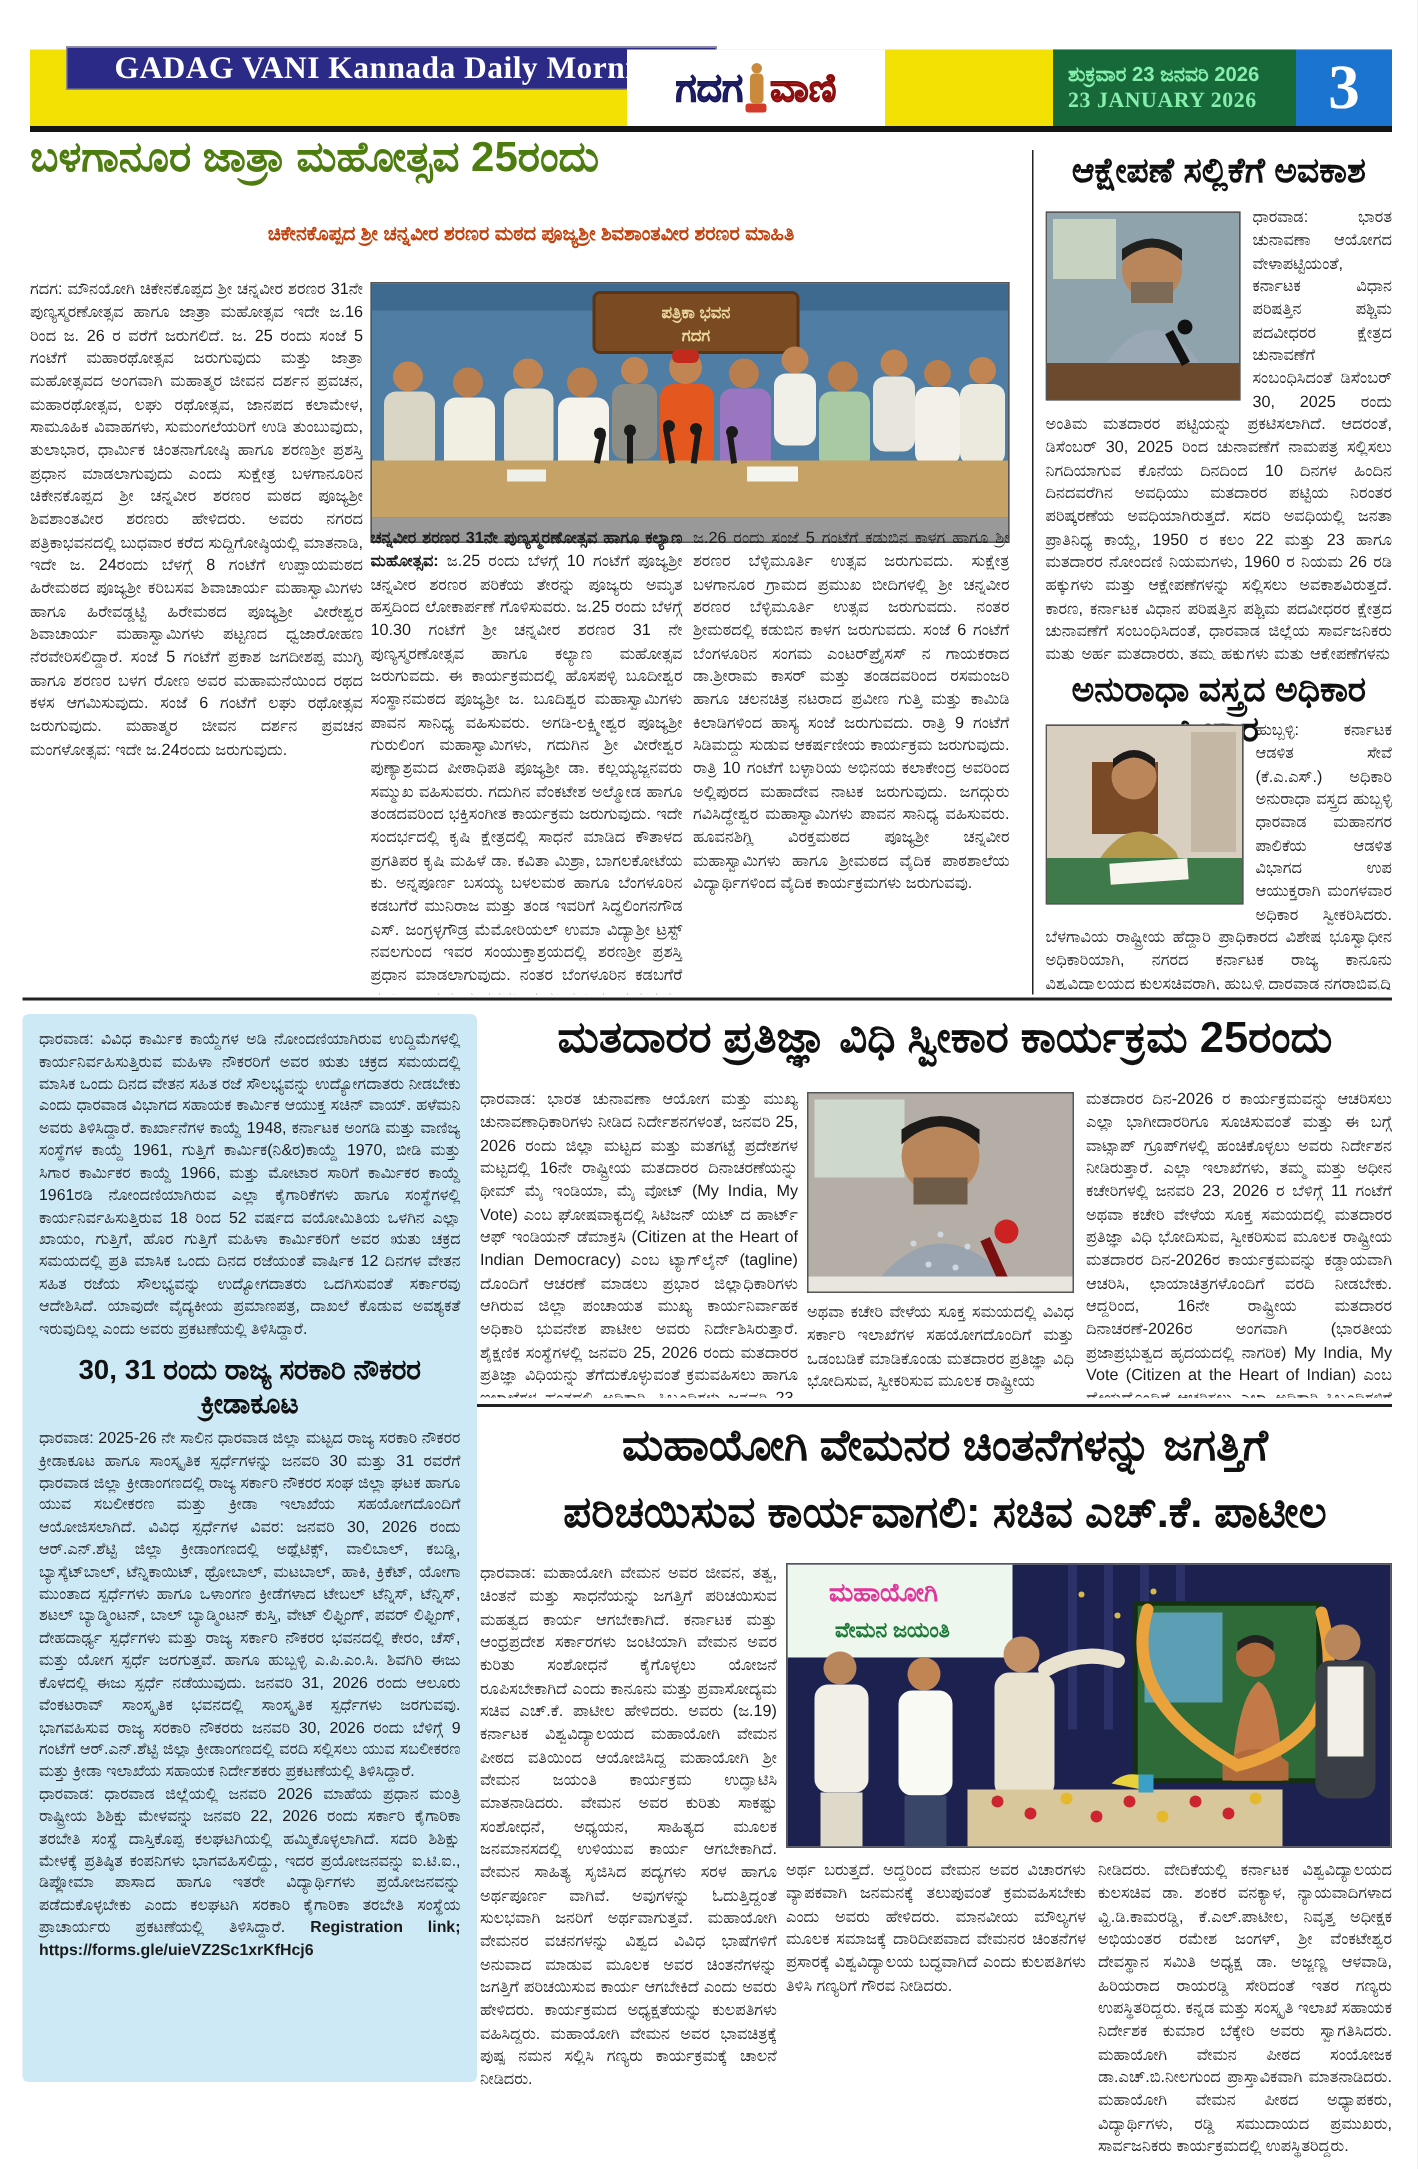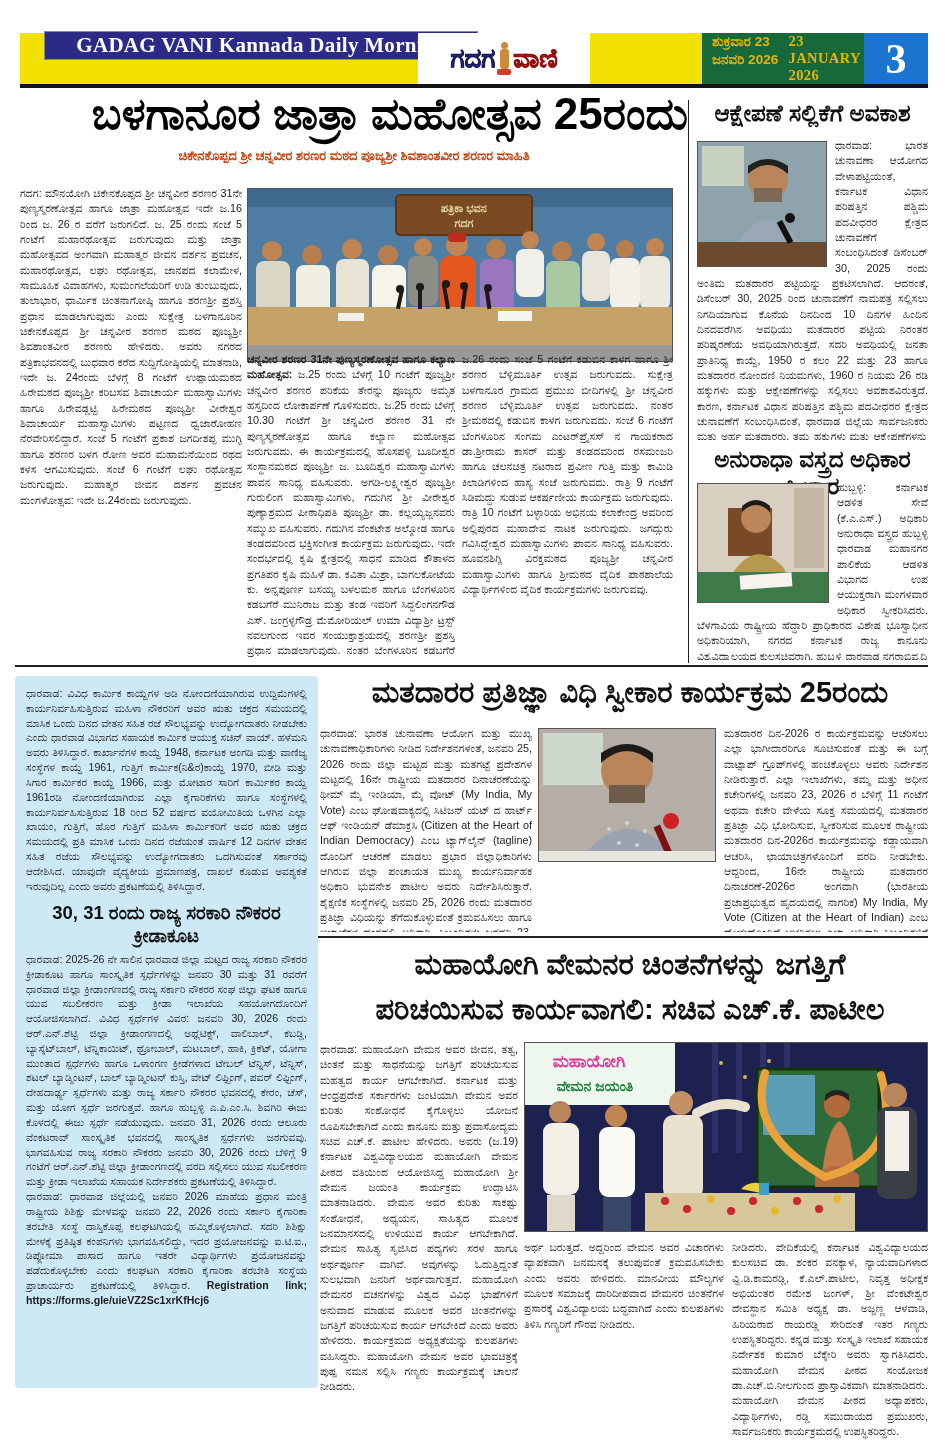--- a/index.html
+++ b/index.html
@@ -10,30 +10,30 @@
   .nameplate{position:absolute;left:44px;top:31px;width:432px;height:27px;background:#2b2a86;border:1px solid #8a8a8a;
              color:#fff;font-family:"Liberation Serif","DejaVu Serif",serif;font-weight:bold;font-size:21px;
              display:flex;align-items:center;justify-content:center;letter-spacing:.3px;}
   .logoBox{position:absolute;left:418px;top:33px;width:172px;height:51px;background:#fff;display:flex;align-items:center;justify-content:center;gap:2px;}
   .logo-kn1{color:#2b2a86;font-weight:bold;font-size:26px;-webkit-text-stroke:.6px #1a1a5e;}
   .logo-kn2{color:#d42222;font-weight:bold;font-size:26px;-webkit-text-stroke:.6px #8c0f0f;}
   .logo-statue{width:14px;height:34px;position:relative;}
   .logo-statue .head{position:absolute;left:4px;top:0;width:7px;height:7px;border-radius:50%;background:#c98a3b;}
   .logo-statue .body{position:absolute;left:3px;top:7px;width:9px;height:20px;background:#c98a3b;border-radius:3px;}
   .logo-statue .base{position:absolute;left:0;top:27px;width:14px;height:6px;background:#d43a2a;border-radius:2px;}
-  .dateBox{position:absolute;left:702px;top:33px;width:162px;height:51px;background:#17693a;color:#eab308;
-           font-weight:bold;display:flex;flex-direction:row;justify-content:center;padding-left:10px;box-sizing:border-box;}
+  .dateBox{position:absolute;left:702px;top:33px;width:162px;height:51px;background:#17693a;color:#86efac;
+           font-weight:bold;display:flex;flex-direction:column;justify-content:center;padding-left:10px;box-sizing:border-box;}
   .dateBox .kn{font-size:13.5px;line-height:1.35;}
   .dateBox .en{font-size:14.5px;font-family:"Liberation Serif","DejaVu Serif",serif;letter-spacing:.4px;}
   .pageNum{position:absolute;left:864px;top:33px;width:64px;height:51px;background:#1b74cf;color:#fff;
            display:flex;align-items:center;justify-content:center;font-size:42px;font-weight:bold;
            font-family:"Liberation Serif","DejaVu Serif",serif;}
   
-  .mainHead{position:absolute;left:20px;top:90px;width:668px;text-align:right;color:#000000;
-            font-size:44px;font-weight:bold;line-height:1.1;}
+  .mainHead{position:absolute;left:20px;top:90px;width:668px;text-align:left;color:#4d7c0f;
+            font-size:28px;font-weight:bold;line-height:1.1;}
   .subHead{position:absolute;left:20px;top:148px;width:668px;text-align:center;color:#c2410c;
            font-size:13px;font-weight:bold;}
   
   .bodytxt{font-size:10.8px;line-height:1.42;text-align:justify;color:#1b1b1b;overflow:hidden;position:absolute;}
   .boldlead{font-weight:bold;margin-top:16px;}
   .rule-h{position:absolute;background:#222;}
   .rule-v{position:absolute;background:#222;}
   
   .rTitle{position:absolute;color:#111;font-weight:bold;text-align:center;font-size:23px;}
   .floatimg{float:left;margin:3px 8px 4px 0;}
@@ -224,20 +224,21 @@
           <circle cx="88" cy="94" r="2"></circle>
           <circle cx="106" cy="102" r="2"></circle>
           <circle cx="80" cy="114" r="2"></circle>
           <circle cx="98" cy="116" r="2"></circle>
         </g>
       <rect x="120" y="96" width="7" height="30" transform="rotate(-24 123 110)" fill="#7a1010"></rect>
       <circle cx="132" cy="92" r="8" fill="#cc2222"></circle>
       <rect x="0" y="122" width="176" height="10" fill="#e8e6df"></rect>
     </svg>
   </div>
+  <div class="bodytxt" style="left:538px;top:868px;width:178px;height:64px;">ಅಥವಾ ಕಚೇರಿ ವೇಳೆಯ ಸೂಕ್ತ ಸಮಯದಲ್ಲಿ ವಿವಿಧ ಸರ್ಕಾರಿ ಇಲಾಖೆಗಳ ಸಹಯೋಗದೊಂದಿಗೆ ಮತ್ತು ಒಡಂಬಡಿಕೆ ಮಾಡಿಕೊಂಡು ಮತದಾರರ ಪ್ರತಿಜ್ಞಾ ವಿಧಿ ಭೋದಿಸುವ, ಸ್ವೀಕರಿಸುವ ಮೂಲಕ ರಾಷ್ಟ್ರೀಯ</div>
   <div class="bodytxt" style="left:724px;top:726px;width:204px;height:206px;">ಮತದಾರರ ದಿನ-2026 ರ ಕಾರ್ಯಕ್ರಮವನ್ನು ಆಚರಿಸಲು ಎಲ್ಲಾ ಭಾಗೀದಾರರಿಗೂ ಸೂಚಿಸುವಂತೆ ಮತ್ತು ಈ ಬಗ್ಗೆ ವಾಟ್ಸಾಪ್ ಗ್ರೂಪ್‌ಗಳಲ್ಲಿ ಹಂಚಿಕೊಳ್ಳಲು ಅವರು ನಿರ್ದೇಶನ ನೀಡಿರುತ್ತಾರೆ. ಎಲ್ಲಾ ಇಲಾಖೆಗಳು, ತಮ್ಮ ಮತ್ತು ಅಧೀನ ಕಚೇರಿಗಳಲ್ಲಿ ಜನವರಿ 23, 2026 ರ ಬೆಳಿಗ್ಗೆ 11 ಗಂಟೆಗೆ ಅಥವಾ ಕಚೇರಿ ವೇಳೆಯ ಸೂಕ್ತ ಸಮಯದಲ್ಲಿ ಮತದಾರರ ಪ್ರತಿಜ್ಞಾ ವಿಧಿ ಭೋದಿಸುವ, ಸ್ವೀಕರಿಸುವ ಮೂಲಕ ರಾಷ್ಟ್ರೀಯ ಮತದಾರರ ದಿನ-2026ರ ಕಾರ್ಯಕ್ರಮವನ್ನು ಕಡ್ಡಾಯವಾಗಿ ಆಚರಿಸಿ, ಛಾಯಾಚಿತ್ರಗಳೊಂದಿಗೆ ವರದಿ ನೀಡಬೇಕು. ಆದ್ದರಿಂದ, 16ನೇ ರಾಷ್ಟ್ರೀಯ ಮತದಾರರ ದಿನಾಚರಣೆ-2026ರ ಅಂಗವಾಗಿ (ಭಾರತೀಯ ಪ್ರಜಾಪ್ರಭುತ್ವದ ಹೃದಯದಲ್ಲಿ ನಾಗರಿಕ) My India, My Vote (Citizen at the Heart of Indian) ಎಂಬ ಧ್ಯೇಯದೊಂದಿಗೆ ಆಚರಿಸಲು ಎಲ್ಲಾ ಅಧಿಕಾರಿ ಸಿಬ್ಬಂದಿಗಳಿಗೆ ಸೂಚಿಸಿ, ಈ ಬಗ್ಗೆ ತಮ್ಮ ಅಧಿಕಾರ ವ್ಯಾಪ್ತಿಯಲ್ಲಿ ಹಂಚಿಕೊಳ್ಳುವಂತೆ ಪ್ರಭಾರ ಜಿಲ್ಲಾಧಿಕಾರಿಗಳು ಆಗಿರುವ ಜಿಲ್ಲಾ ಪಂಚಾಯತ ಮುಖ್ಯ ಕಾರ್ಯನಿರ್ವಾಹಕ ಅಧಿಕಾರಿ ಭುವನೇಶ ಪಾಟೀಲ ಅವರು ಪ್ರಕಟಣೆಯಲ್ಲಿ ತಿಳಿಸಿದ್ದಾರೆ.</div>
   <div class="rule-h" style="left:318px;top:936px;width:610px;height:2px;"></div>
 
   <div class="botHead">
     <div>ಮಹಾಯೋಗಿ ವೇಮನರ ಚಿಂತನೆಗಳನ್ನು ಜಗತ್ತಿಗೆ</div>
     <div>ಪರಿಚಯಿಸುವ ಕಾರ್ಯವಾಗಲಿ: ಸಚಿವ ಎಚ್.ಕೆ. ಪಾಟೀಲ</div>
   </div>
   <div class="bodytxt" style="left:320px;top:1042px;width:198px;height:400px;">ಧಾರವಾಡ: ಮಹಾಯೋಗಿ ವೇಮನ ಅವರ ಜೀವನ, ತತ್ವ, ಚಿಂತನೆ ಮತ್ತು ಸಾಧನೆಯನ್ನು ಜಗತ್ತಿಗೆ ಪರಿಚಯಿಸುವ ಮಹತ್ವದ ಕಾರ್ಯ ಆಗಬೇಕಾಗಿದೆ. ಕರ್ನಾಟಕ ಮತ್ತು ಆಂಧ್ರಪ್ರದೇಶ ಸರ್ಕಾರಗಳು ಜಂಟಿಯಾಗಿ ವೇಮನ ಅವರ ಕುರಿತು ಸಂಶೋಧನೆ ಕೈಗೊಳ್ಳಲು ಯೋಜನೆ ರೂಪಿಸಬೇಕಾಗಿದೆ ಎಂದು ಕಾನೂನು ಮತ್ತು ಪ್ರವಾಸೋದ್ಯಮ ಸಚಿವ ಎಚ್.ಕೆ. ಪಾಟೀಲ ಹೇಳಿದರು. ಅವರು (ಜ.19) ಕರ್ನಾಟಕ ವಿಶ್ವವಿದ್ಯಾಲಯದ ಮಹಾಯೋಗಿ ವೇಮನ ಪೀಠದ ವತಿಯಿಂದ ಆಯೋಜಿಸಿದ್ದ ಮಹಾಯೋಗಿ ಶ್ರೀ ವೇಮನ ಜಯಂತಿ ಕಾರ್ಯಕ್ರಮ ಉದ್ಘಾಟಿಸಿ ಮಾತನಾಡಿದರು. ವೇಮನ ಅವರ ಕುರಿತು ಸಾಕಷ್ಟು ಸಂಶೋಧನೆ, ಅಧ್ಯಯನ, ಸಾಹಿತ್ಯದ ಮೂಲಕ ಜನಮಾನಸದಲ್ಲಿ ಉಳಿಯುವ ಕಾರ್ಯ ಆಗಬೇಕಾಗಿದೆ. ವೇಮನ ಸಾಹಿತ್ಯ ಸೃಜಿಸಿದ ಪದ್ಯಗಳು ಸರಳ ಹಾಗೂ ಅರ್ಥಪೂರ್ಣ ವಾಗಿವೆ. ಅವುಗಳನ್ನು ಓದುತ್ತಿದ್ದಂತೆ ಸುಲಭವಾಗಿ ಜನರಿಗೆ ಅರ್ಥವಾಗುತ್ತವೆ. ಮಹಾಯೋಗಿ ವೇಮನರ ವಚನಗಳನ್ನು ವಿಶ್ವದ ವಿವಿಧ ಭಾಷೆಗಳಿಗೆ ಅನುವಾದ ಮಾಡುವ ಮೂಲಕ ಅವರ ಚಿಂತನೆಗಳನ್ನು ಜಗತ್ತಿಗೆ ಪರಿಚಯಿಸುವ ಕಾರ್ಯ ಆಗಬೇಕಿದೆ ಎಂದು ಅವರು ಹೇಳಿದರು. ಕಾರ್ಯಕ್ರಮದ ಅಧ್ಯಕ್ಷತೆಯನ್ನು ಕುಲಪತಿಗಳು ವಹಿಸಿದ್ದರು. ಮಹಾಯೋಗಿ ವೇಮನ ಅವರ ಭಾವಚಿತ್ರಕ್ಕೆ ಪುಷ್ಪ ನಮನ ಸಲ್ಲಿಸಿ ಗಣ್ಯರು ಕಾರ್ಯಕ್ರಮಕ್ಕೆ ಚಾಲನೆ ನೀಡಿದರು.</div>
 
   <div class="photoframe" style="left:524px;top:1042px;width:404px;height:190px;">

